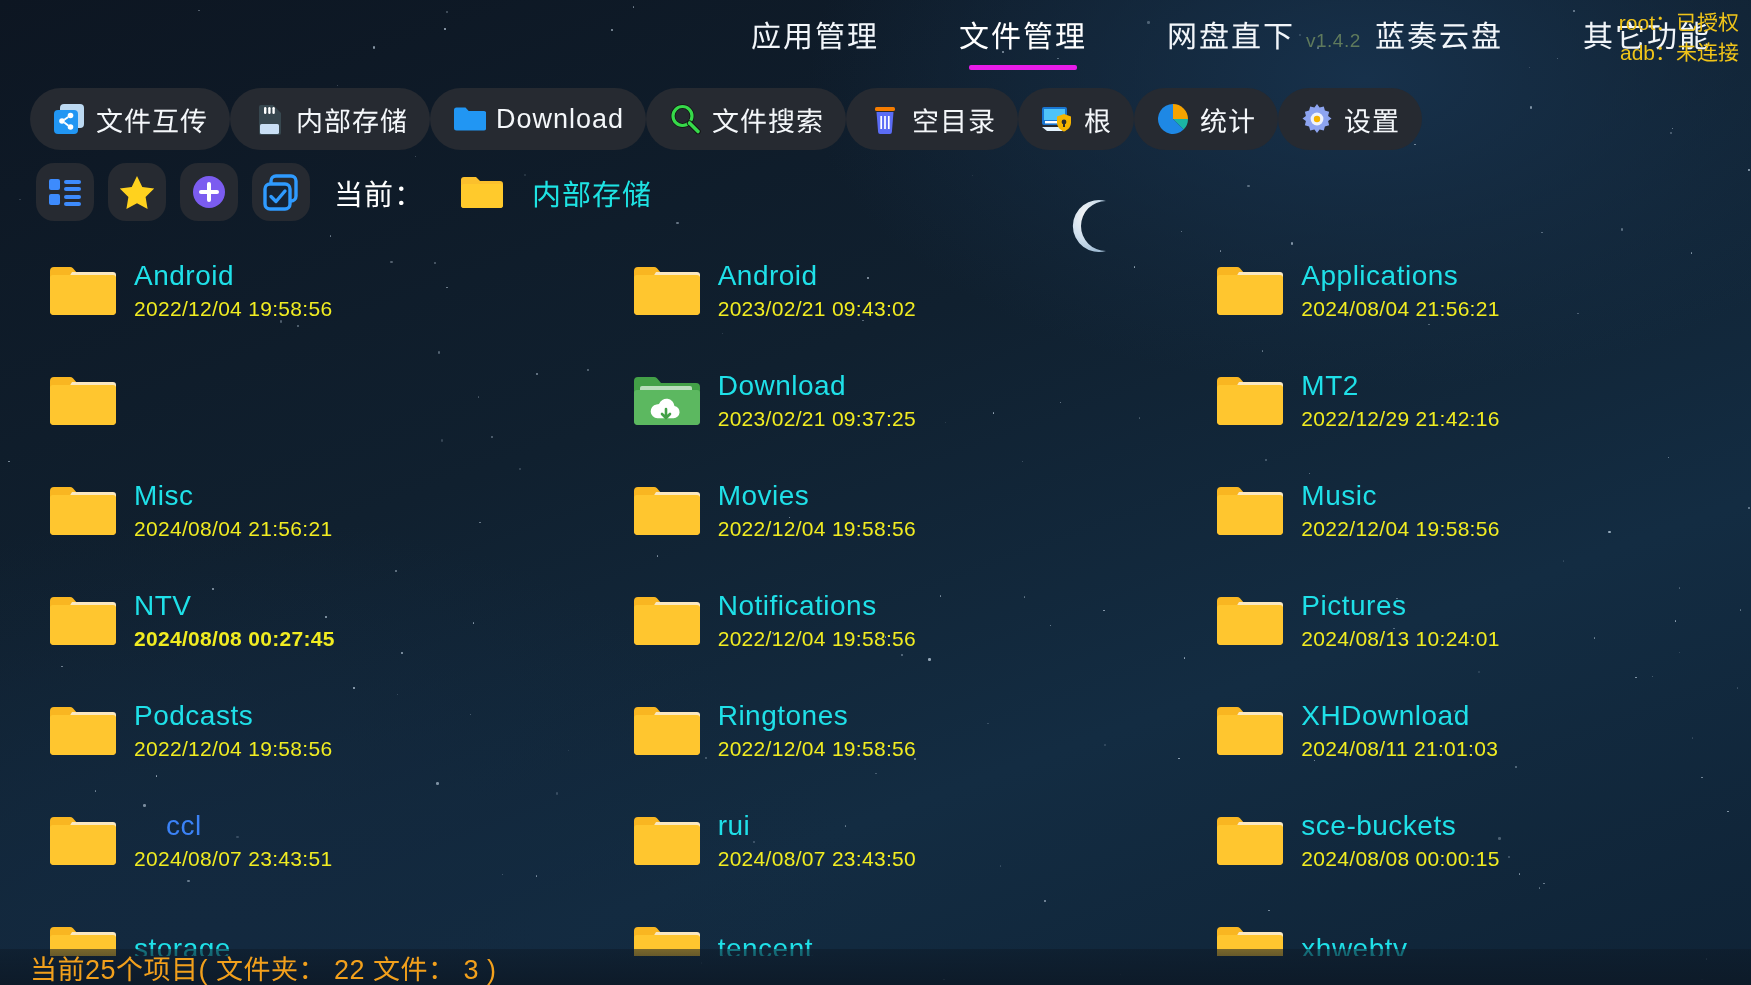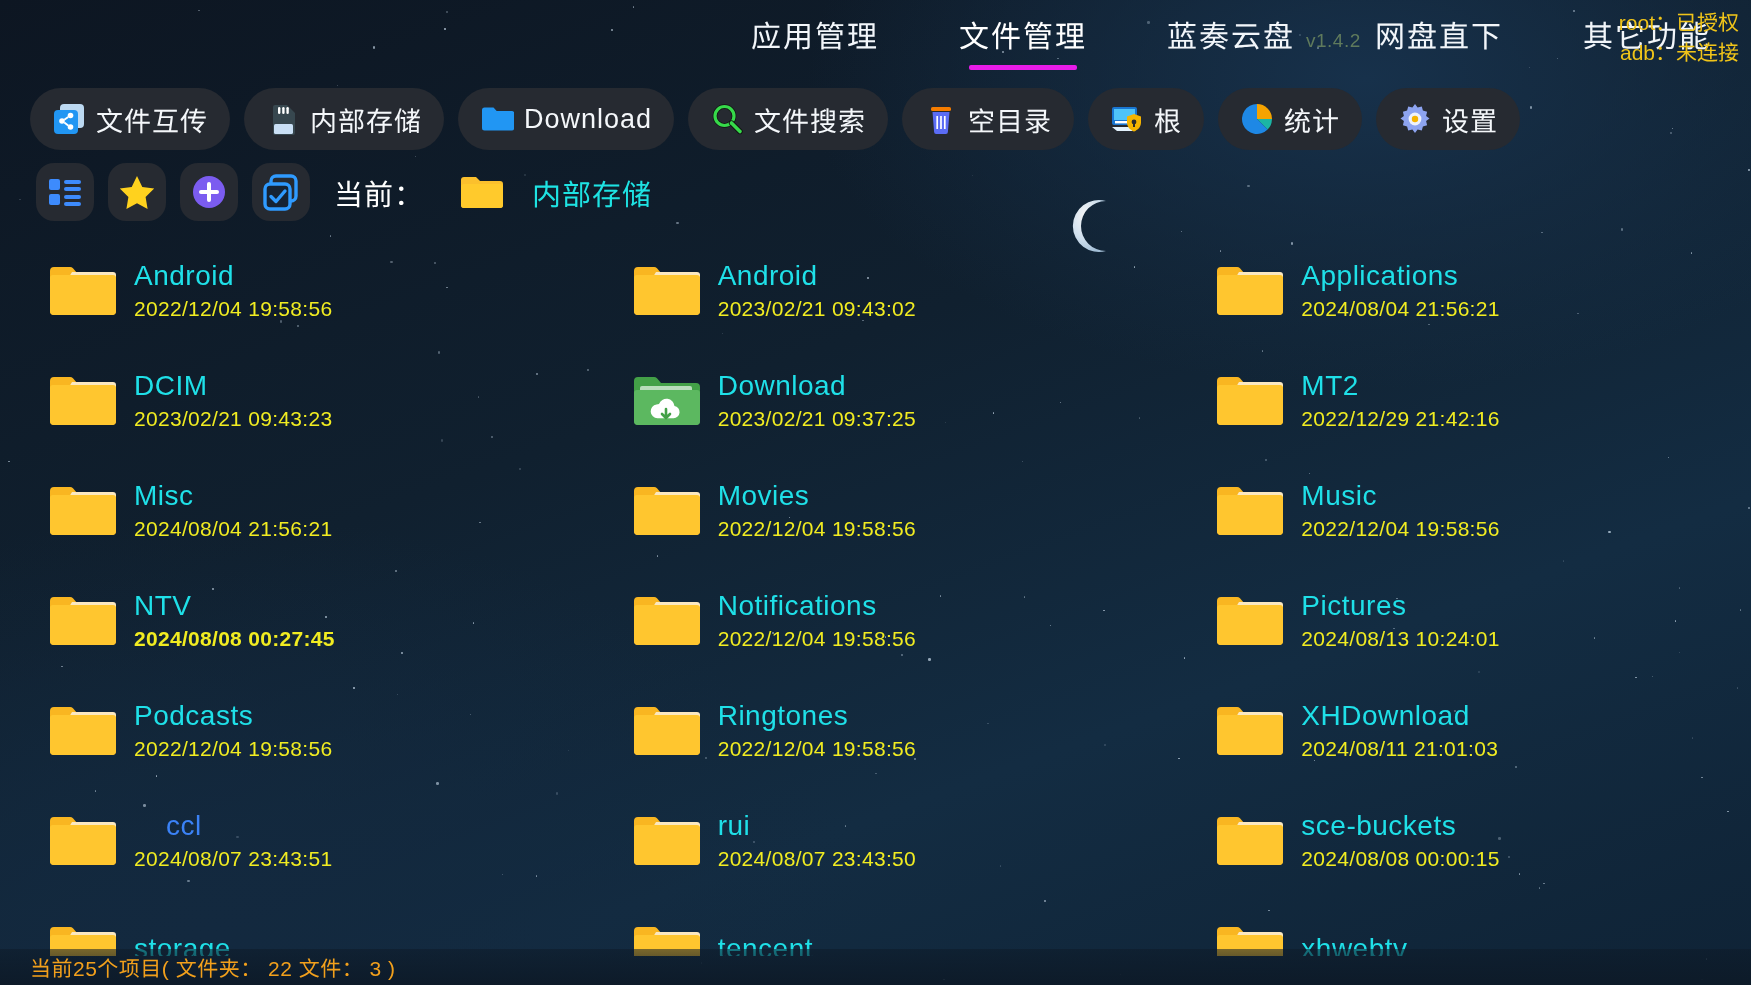--- a/index.html
+++ b/index.html
@@ -58,21 +58,21 @@
   #status-corner {
     position: absolute; right: 12px; top: 8px;
     text-align: right; z-index: 3;
     color: #f0c419; font-size: 21px; line-height: 30px;
   }
   #status-corner .row { white-space: nowrap; }
 
   
   #toolbar {
     position: absolute; left: 30px; top: 88px; z-index: 3;
-    display: flex; align-items: center; gap: 14px;
+    display: flex; align-items: center; gap: 0;
   }
   .pill {
     display: flex; align-items: center; gap: 10px;
     height: 62px; padding: 0 22px;
     background: #262a31; border-radius: 31px;
     cursor: pointer; white-space: nowrap;
   }
   .pill .label { font-size: 27px; color: #f4f7fa; letter-spacing: 1px; }
   .pill .ico { width: 34px; height: 34px; flex: 0 0 34px; display: block; }
 
@@ -111,21 +111,21 @@
   .item .fname { font-size: 28px; color: #1fe0e8; letter-spacing: .5px; line-height: 32px; }
   .item .fdate { font-size: 21px; color: #f1ec21; letter-spacing: .3px; line-height: 26px; }
 
   
   #statusbar {
     position: absolute; left: 0; bottom: 0; z-index: 5;
     width: 1751px; height: 36px;
     display: flex; align-items: center;
     padding-left: 30px;
     background: linear-gradient(to top, rgba(13,26,40,.96), rgba(13,26,40,.55));
-    color: #f2a01c; font-size: 21px; letter-spacing: .5px;
+    color: #f2a01c; font-size: 27px; letter-spacing: .5px;
   }
 </style>
 </head>
 <body>
 
 <div id="stars">
     <div class="star" style="width: 1.5px; height: 1.5px; left: 1278.61px; top: 849.473px; opacity: 0.28;"></div>
     <div class="star" style="width: 1.5px; height: 1.5px; left: 1538.63px; top: 887.162px; opacity: 0.4;"></div>
     <div class="star" style="width: 1.5px; height: 1.5px; left: 971.596px; top: 174.5px; opacity: 0.13;"></div>
     <div class="star" style="width: 1.5px; height: 1.5px; left: 234.877px; top: 637.301px; opacity: 0.59;"></div>
@@ -285,22 +285,22 @@
       <stop offset="100%" stop-color="#aac6de"></stop>
     </radialGradient>
   </defs>
   <path d="M44 5 A26 26 0 1 0 44 55 A21 21 0 1 1 44 5 Z" fill="url(#mg)" opacity=".95"></path>
 </svg>
 
 <div id="topbar">
   <div id="tabs">
       <div class="tab"><span>应用管理</span></div>
       <div class="tab active"><span>文件管理</span></div>
+      <div class="tab"><span>网盘直下</span></div>
       <div class="tab"><span>蓝奏云盘</span></div>
-      <div class="tab"><span>网盘直下</span></div>
       <div class="tab"><span>其它功能</span></div>
     </div>
 </div>
 
 <div id="version">v1.4.2</div>
 
 <div id="status-corner" style="color: rgb(240, 196, 25);">
   <div class="row">
     <span>root：</span><span>已授权</span>
   </div>
@@ -455,24 +455,20 @@
         <div class="fname" style="color: rgb(31, 224, 232);">Applications</div>
         <div class="fdate" style="color: rgb(241, 236, 33);">2024/08/04 21:56:21</div>
       </div>
     </div>
     <div class="item">
       <span class="fico"><svg viewBox="0 0 68 56">
   <path d="M2 8 a4 4 0 0 1 4-4 h16 a4 4 0 0 1 3 1.3 l4 4.7 h35 a4 4 0 0 1 4 4 v34 a4 4 0 0 1 -4 4 h-58 a4 4 0 0 1 -4 -4 Z" fill="#f9b621"></path>
   <path d="M24 9 h41 a3 3 0 0 1 3 3 v2 h-47 Z" fill="#fbe8c0"></path>
   <path d="M2 15 a3 3 0 0 1 3-3 h60 a3 3 0 0 1 3 3 v33 a4 4 0 0 1 -4 4 h-58 a4 4 0 0 1 -4 -4 Z" fill="#ffc62f"></path>
 </svg></span>
-      <div class="meta">
-        <div class="fname" style="color: rgb(31, 224, 232);">DCIM</div>
-        <div class="fdate" style="color: rgb(241, 236, 33);">2023/02/21 09:43:23</div>
-      </div>
     </div>
     <div class="item">
       <span class="fico"><svg viewBox="0 0 68 56">
   <path d="M2 8 a4 4 0 0 1 4-4 h16 a4 4 0 0 1 3 1.3 l4 4.7 h35 a4 4 0 0 1 4 4 v34 a4 4 0 0 1 -4 4 h-58 a4 4 0 0 1 -4 -4 Z" fill="#43a047"></path>
   <path d="M10 13 h48 a2 2 0 0 1 2 2 v3 h-52 v-3 a2 2 0 0 1 2 -2 Z" fill="#b9ddbb"></path>
   <path d="M2 20 a3 3 0 0 1 3-3 h60 a3 3 0 0 1 3 3 v28 a4 4 0 0 1 -4 4 h-58 a4 4 0 0 1 -4 -4 Z" fill="#5cb860"></path>
   <g transform="translate(18,26)">
     <path d="M9 5 a8 8 0 0 1 15.5 2 a6.2 6.2 0 0 1 -1 12.3 h-16 a7 7 0 0 1 -1 -13.9 Z" fill="#ffffff"></path>
     <path d="M16 10 v8 M12 15 l4 4 l4 -4" fill="none" stroke="#43a047" stroke-width="2.6" stroke-linecap="round" stroke-linejoin="round"></path>
   </g>

